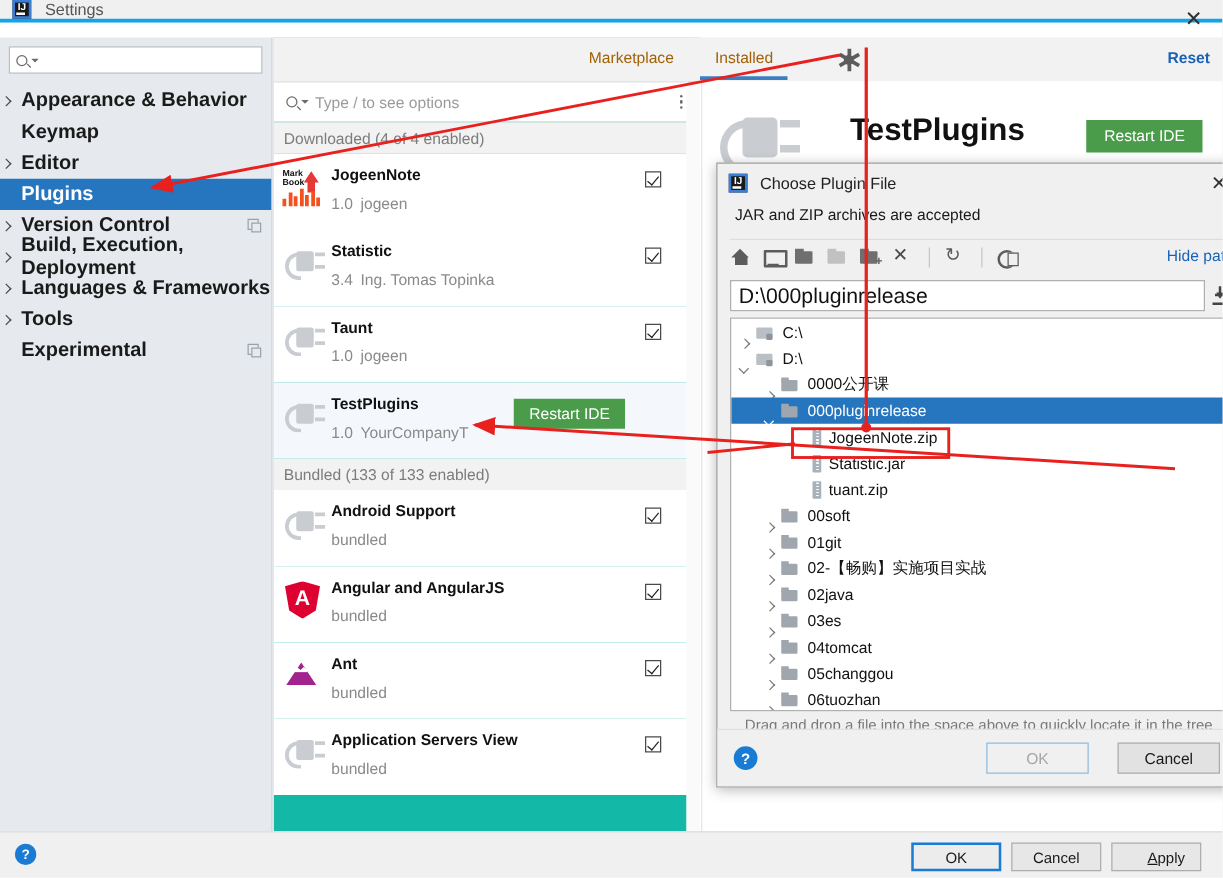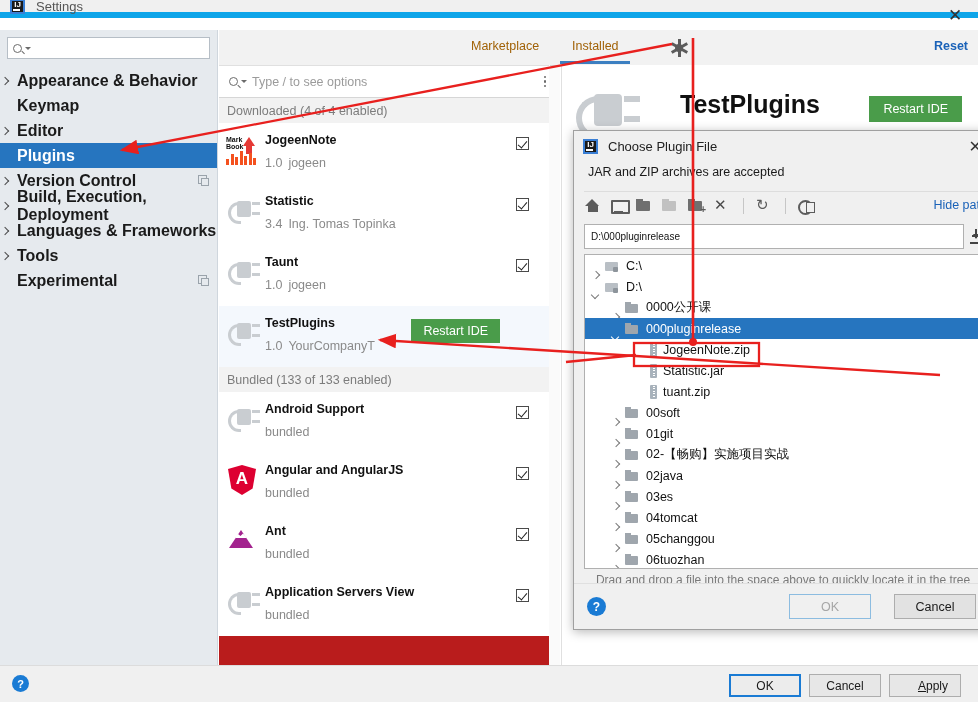--- a/index.html
+++ b/index.html
@@ -10,21 +10,21 @@
     font-family: "Liberation Sans", sans-serif;
     font-size: 12px;
     color: #1a1a1a;
     background: #f2f2f2;
   }
   #root { position: relative; width: 978px; height: 702px; background: #ffffff; }
 
   
   .titlebar {
     position: absolute; left:0; top:0; width:978px; height:18px;
-    background:#f0f0f0; border-bottom:6px solid #0ea5e9;
+    background:#f0f0f0; border-bottom:3px solid #0ea5e9;
     display:flex; align-items:center;
   }
   .ij-logo {
     width:15px; height:15px; margin-left:10px; background:#1a1a1a;
     position:relative; border:2px solid #3a7fd5; flex:0 0 auto;
   }
   .ij-logo::before{
     content:"IJ"; position:absolute; left:0; right:0; top:-1px;
     color:#fff; font-size:8px; font-weight:bold; text-align:center;
     font-family:"Liberation Sans", sans-serif;
@@ -81,21 +81,21 @@
     position:absolute; right:10px; top:7px; width:9px; height:9px;
     border:1.2px solid #9aa3ab;
   }
   .copy-ico::after{
     content:""; position:absolute; left:2px; top:2px; right:-3px; bottom:-3px;
     border:1.2px solid #9aa3ab; background:#e6eaee;
   }
 
   
   .plug-pane{
-    position:absolute; left:219px; top:30px; width:341px; height:635px; background:#b91c1c;
+    position:absolute; left:219px; top:30px; width:341px; height:635px; background:#14b8a6;
   }
   .plug-head{
     height:35px; background:#f2f2f2; display:flex; align-items:center;
     padding-left:14px; font-weight:bold; font-size:13px;
   }
   .plug-search{
     height:33px; border-bottom:1px solid #d6d6d6; border-top:1px solid #e0e0e0;
     display:flex; align-items:center; padding:0 8px 0 10px; background:#fff;
   }
   .plug-search .ph{ color:#9b9b9b; font-size:12.5px; margin-left:5px; flex:1; }
@@ -269,21 +269,21 @@
     border:2px solid #5c5c5c;
   }
   .hid-ico::after{
     content:""; position:absolute; right:0; bottom:1px; width:7px;height:9px;
     border:1.5px solid #5c5c5c; background:#f0f0f0;
   }
 
   .path-row{ margin:5px 10px 0 10px; display:flex; align-items:center; gap:6px; }
   .path-field{
     flex:1; height:25px; background:#fff; border:1px solid #b0b0b0;
-    display:flex; align-items:center; padding-left:6px; font-size:10px; color:#111;
+    display:flex; align-items:center; padding-left:6px; font-size:17px; color:#111;
   }
   .dl-ico{ width:12px; height:15px; position:relative; }
   .dl-ico::before{ content:""; position:absolute; left:5px; top:0; width:2px; height:9px; background:#444;}
   .dl-ico::after{ content:""; position:absolute; left:2px; top:6px; width:8px;height:2px; background:#444; transform:none;}
   .dl-arr{ position:absolute; left:2.5px; top:5px; width:0;height:0;
     border-left:3.5px solid transparent;border-right:3.5px solid transparent;border-top:5px solid #444;}
   .dl-base{ position:absolute; left:0; bottom:0; width:12px;height:2px;background:#444;}
 
   .tree-box{
     margin:5px 10px 0 10px; height:315px; background:#fff; border:1px solid #b0b0b0;

